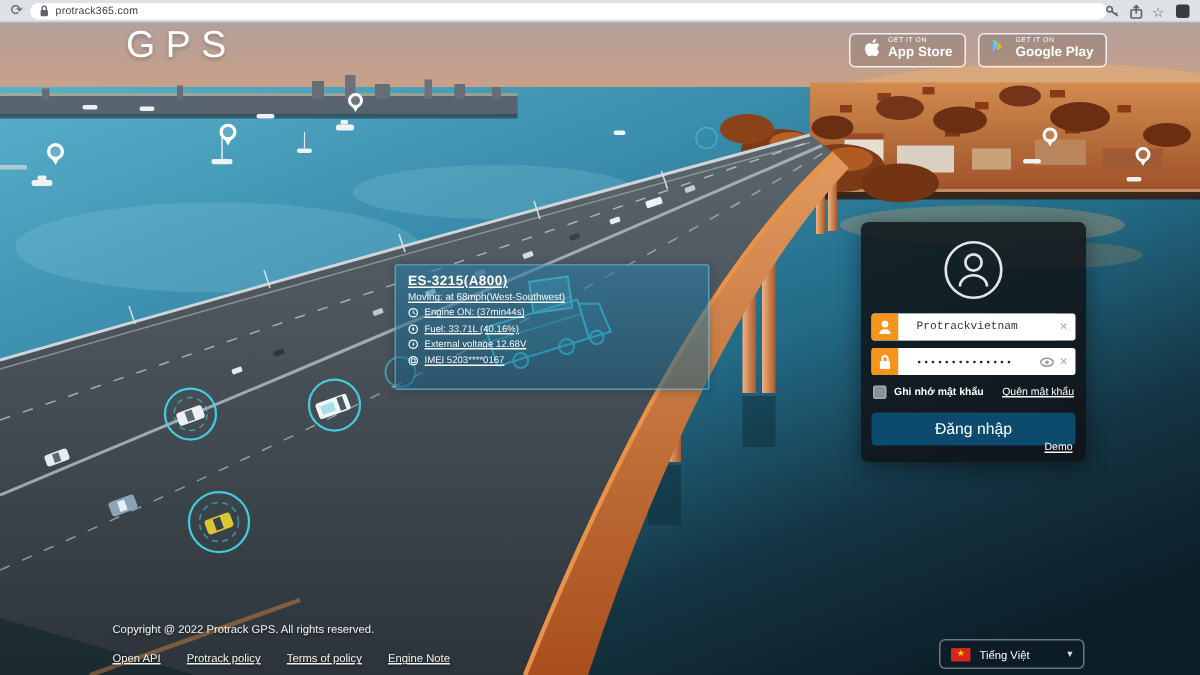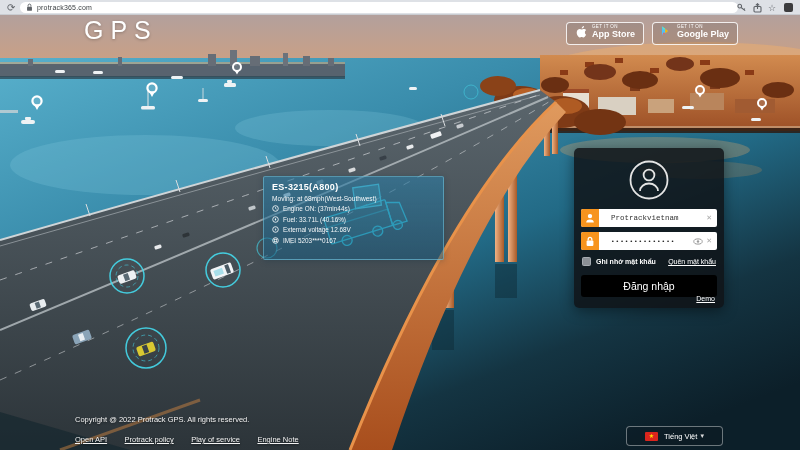--- a/index.html
+++ b/index.html
@@ -23,50 +23,50 @@
 
   .logo { position:absolute; left:84px; top:16px; color:#ffffff; font-size:25px; font-weight:300; letter-spacing:7px; z-index:20; text-shadow:0 1px 3px rgba(0,0,0,.25); }
 
   .badges { position:absolute; top:22px; right:62px; display:flex; gap:8px; z-index:20; }
   .badge { display:flex; align-items:flex-start; gap:5px; border:1px solid rgba(255,255,255,.85); border-radius:4px; background:rgba(20,20,20,.12); padding:2px 8px; height:23px; cursor:pointer; }
   .badge .texts { display:flex; flex-direction:column; line-height:1.1; }
   .badge .tagline { font-size:4.5px; color:#fff; letter-spacing:.4px; text-transform:uppercase; }
   .badge .store { font-size:9px; color:#fff; font-weight:bold; white-space:nowrap; }
 
   
-  .veh-tip { position:absolute; left:263px; top:176px; width:181px; height:84px; background:linear-gradient(180deg, rgba(42,124,165,.60), rgba(24,92,128,.55)); border:1px solid rgba(130,220,243,.45); border-radius:2px; padding:5px 8px 4px; z-index:15; color:#fff; box-shadow:0 1px 6px rgba(0,40,60,.25); }
+  .veh-tip { position:absolute; left:263px; top:176px; width:210px; height:84px; background:linear-gradient(180deg, rgba(42,124,165,.60), rgba(24,92,128,.55)); border:1px solid rgba(130,220,243,.45); border-radius:2px; padding:5px 8px 4px; z-index:15; color:#fff; box-shadow:0 1px 6px rgba(0,40,60,.25);text-decoration:underline; }
   .veh-tip .title { font-size:9px; font-weight:bold; letter-spacing:.3px; }
   .veh-tip .status { font-size:6.6px; margin-top:3px; opacity:.95; }
   .veh-tip .row { display:flex; align-items:center; gap:4px; margin-top:3.4px; font-size:6.4px; opacity:.95; }
   .veh-tip .row svg { flex:0 0 auto; }
 
   
   .login { position:absolute; left:574px; top:148px; width:150px; height:160px; background:rgba(16,18,21,.84); border-radius:5px; z-index:25; box-shadow:0 3px 14px rgba(0,0,0,.45); padding:10px 7px 0; }
   .avatar { display:block; margin:1px auto 8px; }
   .field { position:relative; display:flex; height:18px; margin-bottom:5px; border-radius:2px; overflow:hidden; background:#fff; }
   .field .icon-box { width:18px; height:18px; background:#f7941e; display:flex; align-items:center; justify-content:center; flex:0 0 auto; }
   .field input { border:0; outline:none; flex:1; font-size:7.5px; color:#333; padding:0 12px; font-family:Liberation Mono, monospace; min-width:0; }
   .field input.pw { font-size:6px; letter-spacing:1px; color:#222; font-weight:bold; }
   .field .clear { font-size:7px; color:#aaa; align-self:center; padding:0 5px 0 2px; cursor:pointer; }
   .field .eye { align-self:center; padding-right:1px; cursor:pointer; display:flex; }
   .remember-row { display:flex; align-items:center; margin:7px 1px 0; }
   .checkbox { width:9px; height:9px; background:#8b9096; border:1px solid #a6abb1; border-radius:1.5px; cursor:pointer; }
   .remember-label { font-size:7px; color:#fff; font-weight:600; margin-left:5px; }
   .forgot { margin-left:auto; font-size:7px; color:#fff; text-decoration:underline; cursor:pointer; }
-  .login-btn { display:block; width:100%; height:22px; margin-top:9px; background:#000000; color:#fff; border:0; border-radius:3px; font-size:10.5px; cursor:pointer; font-family:"Liberation Sans", sans-serif; }
+  .login-btn { display:block; width:100%; height:22px; margin-top:9px; background:#0c4a6e; color:#fff; border:0; border-radius:3px; font-size:10.5px; cursor:pointer; font-family:"Liberation Sans", sans-serif; }
   .demo { position:absolute; right:9px; bottom:6px; font-size:7px; color:#fff; text-decoration:underline; cursor:pointer; }
 
   
   .footer { position:absolute; left:75px; bottom:4px; z-index:20; color:#f2f2f2; text-shadow:0 1px 2px rgba(0,0,0,.5); }
   .footer .copy { font-size:7.5px; }
   .footer .links { margin-top:4px; }
   .footer .links span { font-size:7.5px; text-decoration:underline; margin-right:13px; cursor:pointer; }
 
   
-  .lang { position:absolute; left:626px; top:426px; width:97px; height:20px; border:1px solid rgba(255,255,255,.4); border-radius:4px; background:rgba(10,20,26,.25); display:flex; align-items:center; padding:0 18px; z-index:20; cursor:pointer; }
+  .lang { position:absolute; left:626px; top:426px; width:97px; height:20px; border:1px solid rgba(255,255,255,.4); border-radius:4px; background:rgba(10,20,26,.25); display:flex; align-items:center; padding:0 7px; z-index:20; cursor:pointer; }
   .flag { width:13px; height:9px; background:#da251d; border-radius:1px; display:flex; align-items:center; justify-content:center; font-size:6px; color:#ffde00; line-height:9px; }
   .lang-label { font-size:7.5px; color:#fff; margin-left:6px; }
   .chev { margin-left:auto; font-size:7px; color:#ddd; }
 </style>
 </head>
 <body>
 
 <div class="screen">
 
   <div class="hero">
@@ -404,21 +404,21 @@
 
       <button class="login-btn">Đăng nhập</button>
       <span class="demo">Demo</span>
     </div>
 
     <div class="footer">
       <div class="copy">Copyright @ 2022 Protrack GPS. All rights reserved.</div>
       <div class="links">
         <span>Open API</span>
         <span>Protrack policy</span>
-        <span>Play of service</span>
+        <span>Terms of policy</span>
         <span>Engine Note</span>
       </div>
     </div>
 
     <div class="lang">
       <span class="flag">★</span>
       <span class="lang-label">Tiếng Việt</span>
       <span class="chev">▾</span>
     </div>
   </div>

